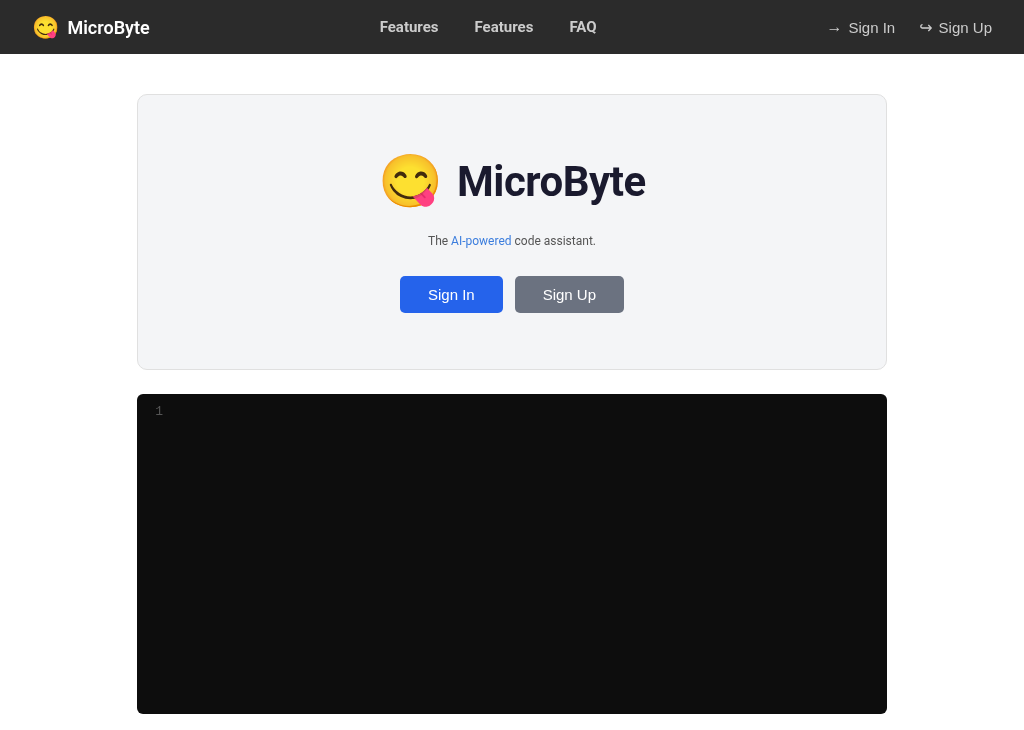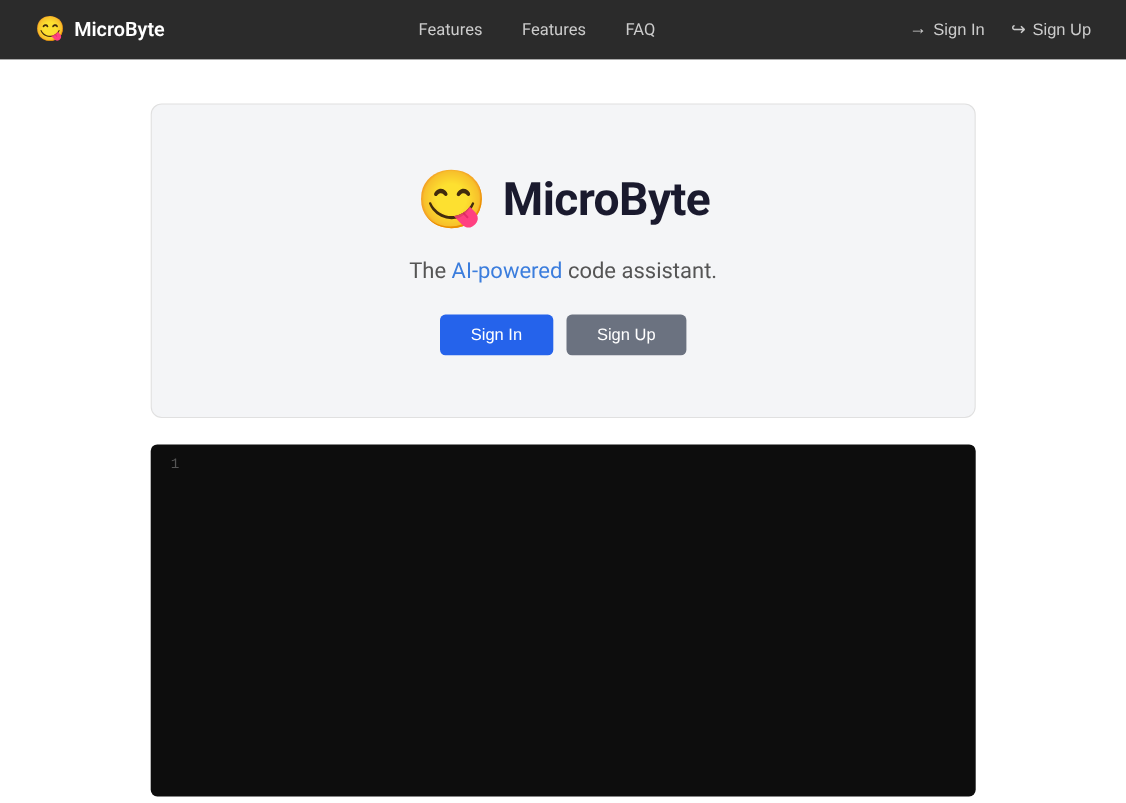--- a/index.html
+++ b/index.html
@@ -37,20 +37,21 @@
     }
 
     .nav-brand-emoji {
       font-size: 22px;
     }
 
     .nav-center {
       display: flex;
       align-items: flex-start;
       gap: 36px;
+      font-weight: bold;
     }
 
     .nav-link {
       color: #cccccc;
       font-size: 15px;
       text-decoration: none;
       cursor: pointer;
     }
 
     .nav-right {
@@ -108,21 +109,21 @@
     }
 
     .hero-app-name {
       font-size: 42px;
       font-weight: 700;
       color: #1a1a2e;
       letter-spacing: -0.5px;
     }
 
     .hero-subtitle {
-      font-size: 20px;
+      font-size: 12px;
       color: #555555;
       margin-top: 2px;
     }
 
     .hero-subtitle span {
       color: #3b7ddd;
     }
 
     .hero-buttons {
       display: flex;

